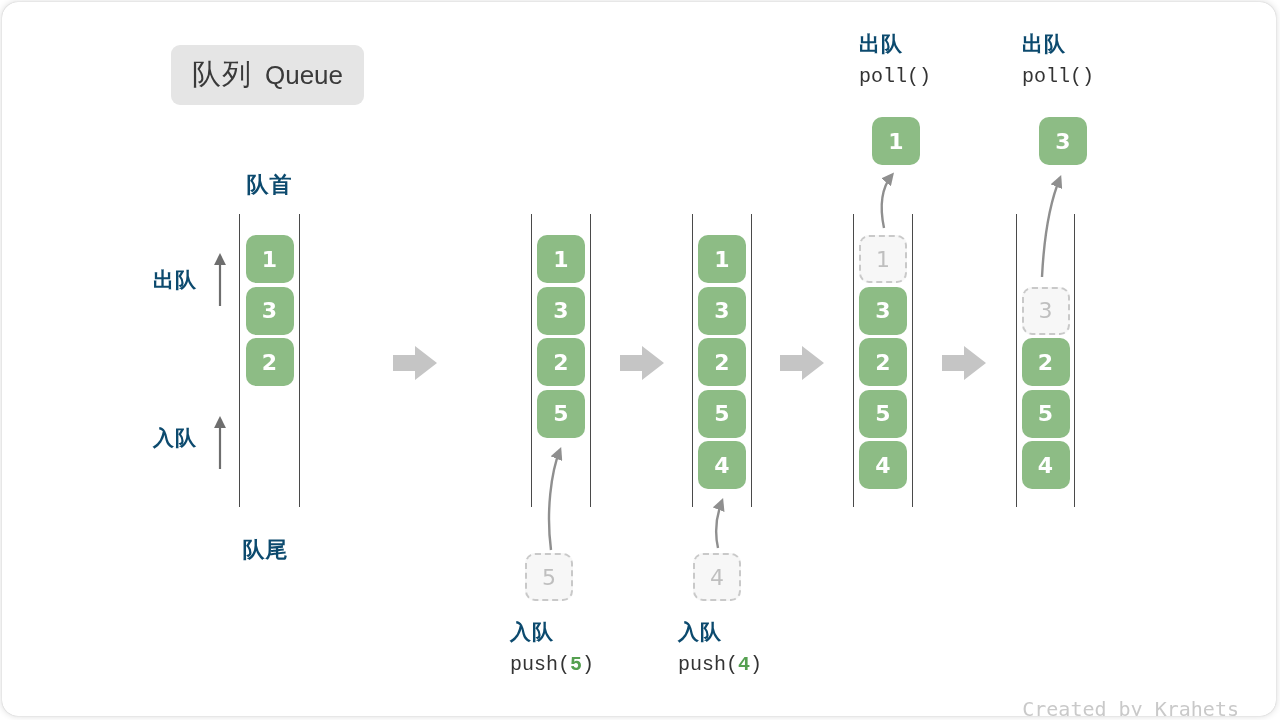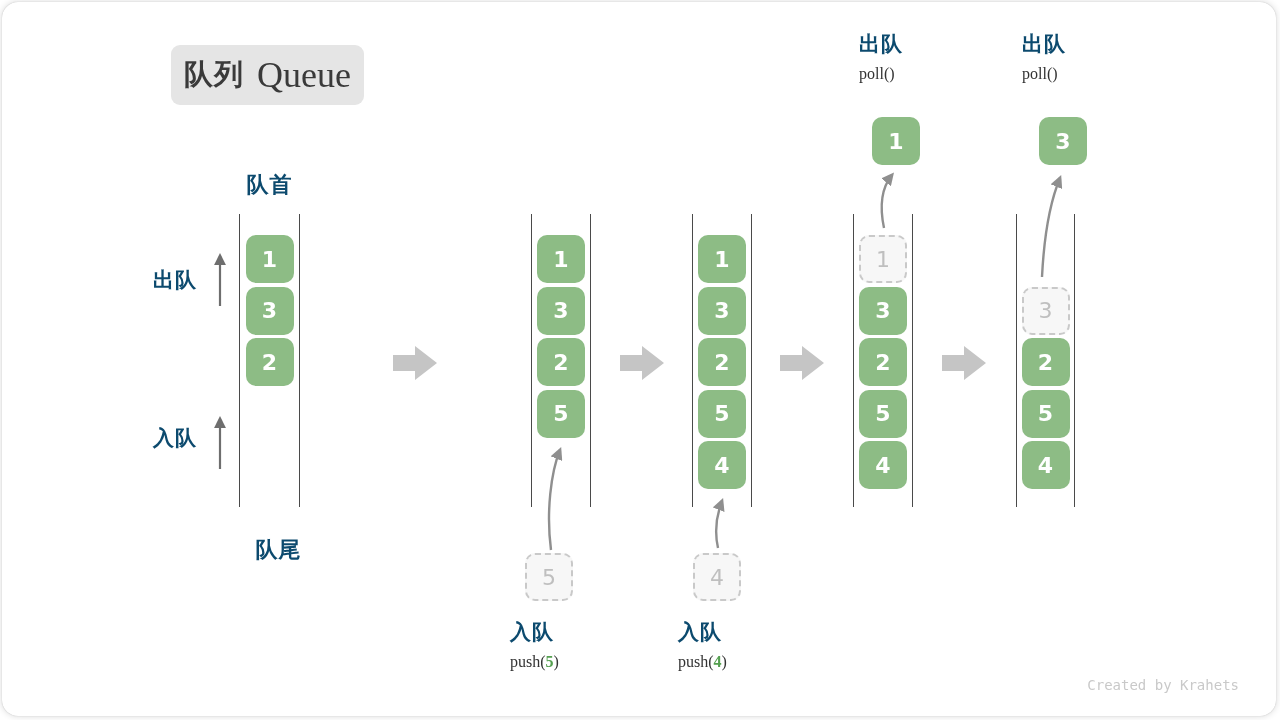--- a/index.html
+++ b/index.html
@@ -14,22 +14,22 @@
     overflow: hidden;
   }
   .abs { position: absolute; }
   #arrow-layer { position: absolute; left: 0; top: 0; pointer-events: none; }
 
   .title-box {
     left: 169px; top: 43px; width: 193px; height: 60px;
     background: #E5E5E5; border-radius: 9px;
     display: flex; align-items: center; justify-content: center; gap: 13px;
   }
-  .title-zh { font-size: 29px; font-weight: bold; color: #3A3A3A; letter-spacing: 1px; }
-  .title-en { font-family: Liberation Serif, serif; font-size: 36px; color: #3A3A3A; text-align: right; }
+  .title-zh { font-size: 29px; font-weight: normal; color: #3A3A3A; letter-spacing: 1px; }
+  .title-en { font-family: Liberation Sans, sans-serif; font-size: 26px; color: #3A3A3A; text-align: right; }
 
   .zh-label { font-weight: bold; color: #0c4a6e; font-size: 22px; letter-spacing: 1px; }
   .center { text-align: center; }
 
   .channel {
     position: absolute; box-sizing: border-box;
     border-left: 1.7px solid #4A4A4A; border-right: 1.7px solid #4A4A4A;
   }
   .qbox {
     position: absolute; width: 48px; height: 48px; box-sizing: border-box;
@@ -38,28 +38,28 @@
     display: flex; align-items: center; justify-content: center;
     font-family: "DejaVu Sans", sans-serif;
   }
   .qghost {
     background: #F7F7F7; border: 2px dashed #C9C9C9;
     color: var(--ghost-text, #BFBFBF); font-weight: normal;
   }
   .op { position: absolute; }
   .op .zh-label { font-size: 21px; display: block; margin-bottom: 7px; }
   .code {
-    font-family: Liberation Serif, serif; font-size: 16px; color: #333333;
+    font-family: Liberation Mono, monospace; font-size: 20px; color: #333333;
     white-space: pre;
   }
   .code .arg { color: var(--accent, #55A050); font-weight: bold; }
 
   .watermark {
-    position: absolute; right: 37px; top: 675px;
-    font-family: "DejaVu Sans Mono", monospace; font-size: 14px; color: #C9C9C9;
+    position: absolute; right: 37px; top: 695px;
+    font-family: "DejaVu Sans Mono", monospace; font-size: 20px; color: #C9C9C9;
   }
 </style>
 </head>
 <body>
 
 <div class="canvas">
 
   <svg id="arrow-layer" width="1280" height="720" viewBox="0 0 1280 720">
     <defs>
       <marker id="ah-gray" viewBox="0 0 10 10" refX="7.5" refY="5" markerWidth="5.2" markerHeight="5.2" orient="auto-start-reverse">
@@ -84,21 +84,21 @@
     <path d="M 882 226 C 877 202 881 184 890 173" stroke="#8F8F8F" stroke-width="2.4" fill="none" marker-end="url(#ah-gray)"></path>
     <path d="M 1040 275 C 1042 235 1048 200 1058 176" stroke="#8F8F8F" stroke-width="2.4" fill="none" marker-end="url(#ah-gray)"></path>
   </svg>
 
   <div class="abs title-box">
     <span class="title-zh">队列</span>
     <span class="title-en">Queue</span>
   </div>
 
   <div class="abs zh-label center" style="left:217px; top:168px; width:101px;">队首</div>
-  <div class="abs zh-label center" style="left:226px; top:533px; width:101px;">队尾</div>
+  <div class="abs zh-label center" style="left:213px; top:533px; width:101px;">队尾</div>
   <div class="abs zh-label" style="left:151px; top:264px; font-size:21px;">出队</div>
   <div class="abs zh-label" style="left:151px; top:422px; font-size:21px;">入队</div>
 
   <div id="columns-layer">
       <div class="channel" style="left: 237px; top: 212px; width: 61px; height: 293px;"></div>
       <div class="qbox" style="left: 243.5px; top: 233px;">1</div>
       <div class="qbox" style="left: 243.5px; top: 284.5px;">3</div>
       <div class="qbox" style="left: 243.5px; top: 336px;">2</div>
       <div class="channel" style="left: 529px; top: 212px; width: 60px; height: 293px;"></div>
       <div class="qbox" style="left: 535px; top: 233px;">1</div>

